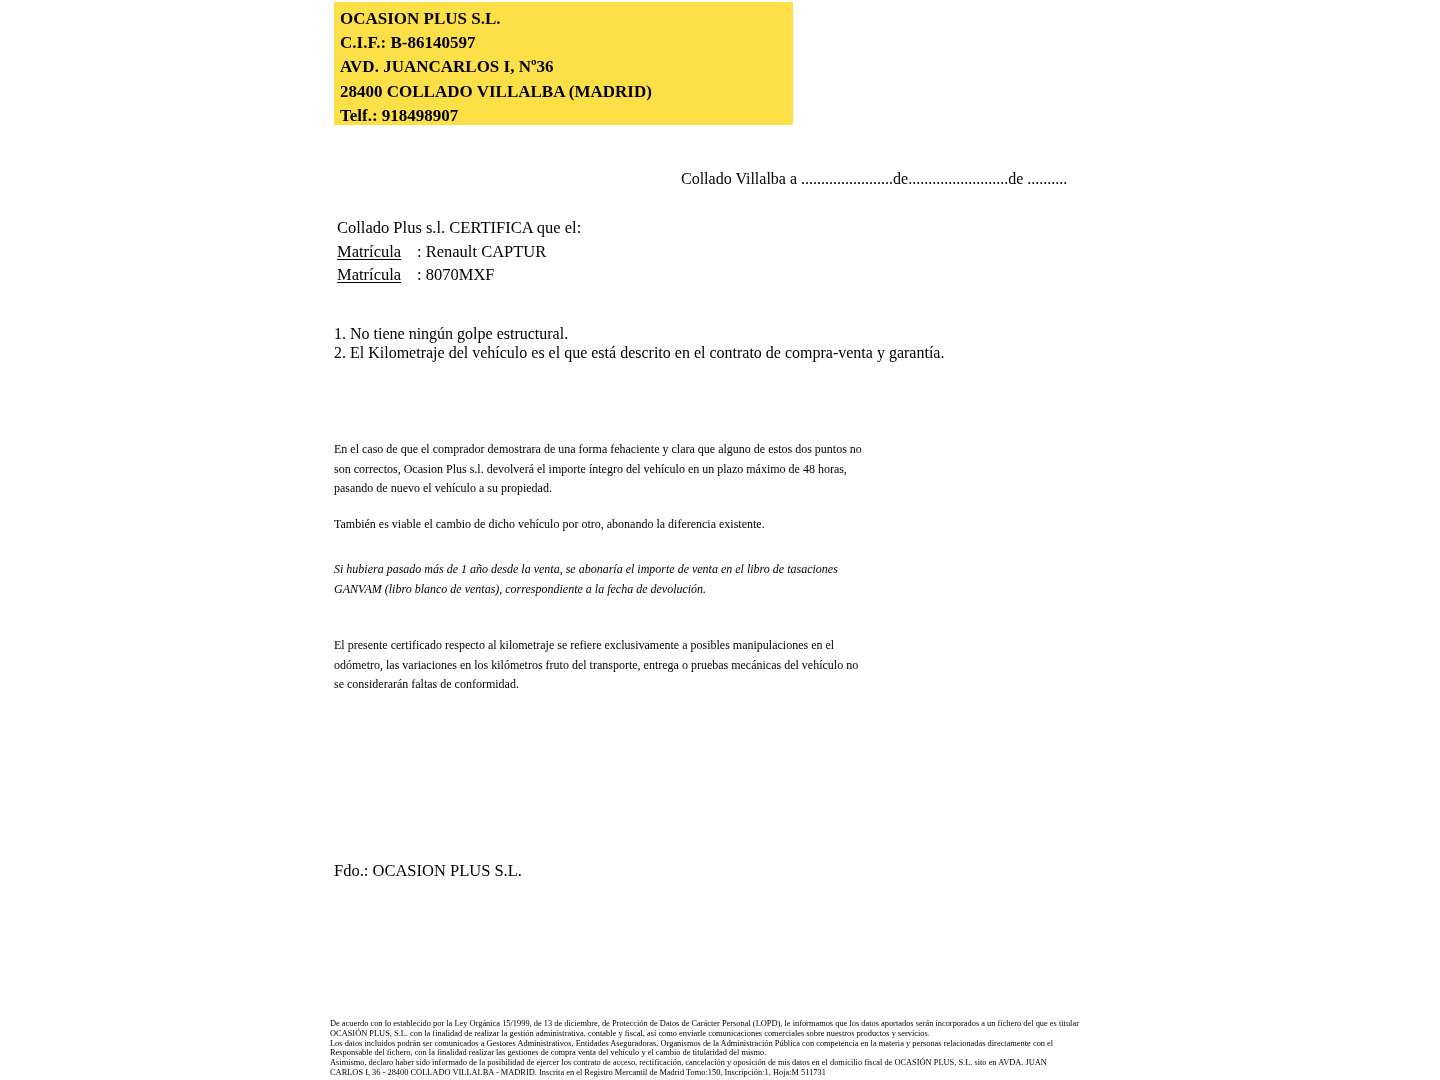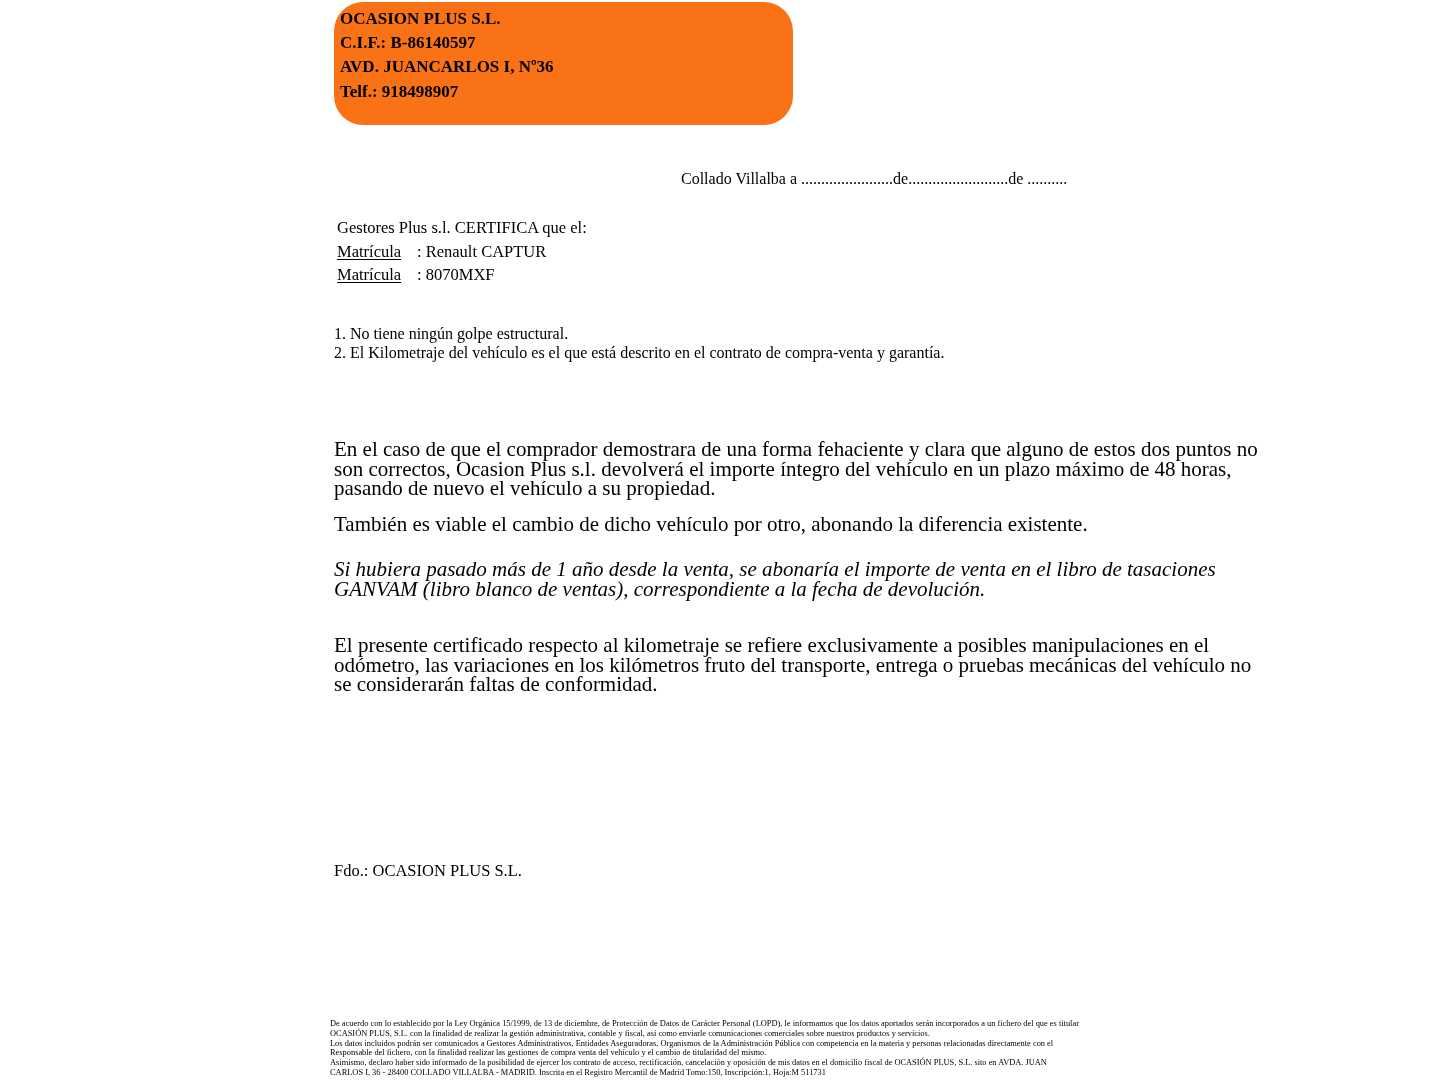--- a/index.html
+++ b/index.html
@@ -13,23 +13,22 @@
     overflow: hidden;
   }
   .abs { position: absolute; }
 
   
   .header-box {
     left: 334px;
     top: 2px;
     width: 459px;
     height: 123px;
-    background: #f97316;
+    background: #fde047;
     padding: 5px 0 0 6px;
-    border-radius: 29px;
   }
   .header-box .hline {
     font-weight: bold;
     font-size: 17px;
     line-height: 24.2px;
     white-space: nowrap;
   }
 
   
   .date-line {
@@ -60,21 +59,21 @@
     font-size: 16px;
     white-space: nowrap;
     text-align: center;
   }
   .point-1 { top: 325px; }
   .point-2 { top: 344px; }
 
   
   .para {
     left: 334px;
-    font-size: 21px;
+    font-size: 12px;
     line-height: 19.7px;
     white-space: pre;
   }
   .para-1 { top: 440px; }
   .para-2 { top: 515px; }
   .para-3 { top: 560px; font-style: italic; }
   .para-4 { top: 612px; margin-top: 24px; }
 
   
   .signature {
@@ -93,27 +92,28 @@
   }
   .legal .lline { white-space: nowrap; }
 </style>
 </head>
 <body>
 
 <div class="abs header-box">
   <div class="hline">OCASION PLUS S.L.</div>
   <div class="hline">C.I.F.: B-86140597</div>
   <div class="hline">AVD. JUANCARLOS I, Nº36</div>
+  <div class="hline">28400 COLLADO VILLALBA (MADRID)</div>
   <div class="hline">Telf.: 918498907</div>
 </div>
 
 <div class="abs date-line">Collado Villalba a .......................de.........................de ..........</div>
 
 <div class="abs certify">
-  <div class="row">Gestores Plus s.l. CERTIFICA que el:</div>
+  <div class="row">Collado Plus s.l. CERTIFICA que el:</div>
   <div class="row">
     <span class="field-label">Matrícula</span><span>: Renault CAPTUR</span>
   </div>
   <div class="row">
     <span class="field-label">Matrícula</span><span>: 8070MXF</span>
   </div>
 </div>
 
 <div class="abs point point-1">1. No tiene ningún golpe estructural.</div>
 <div class="abs point point-2">2. El Kilometraje del vehículo es el que está descrito en el contrato de compra-venta y garantía.</div>

